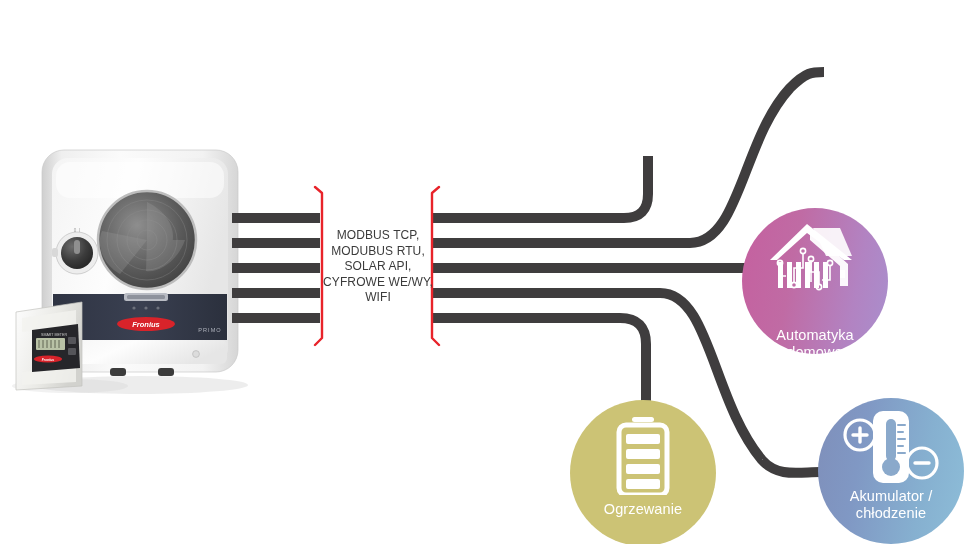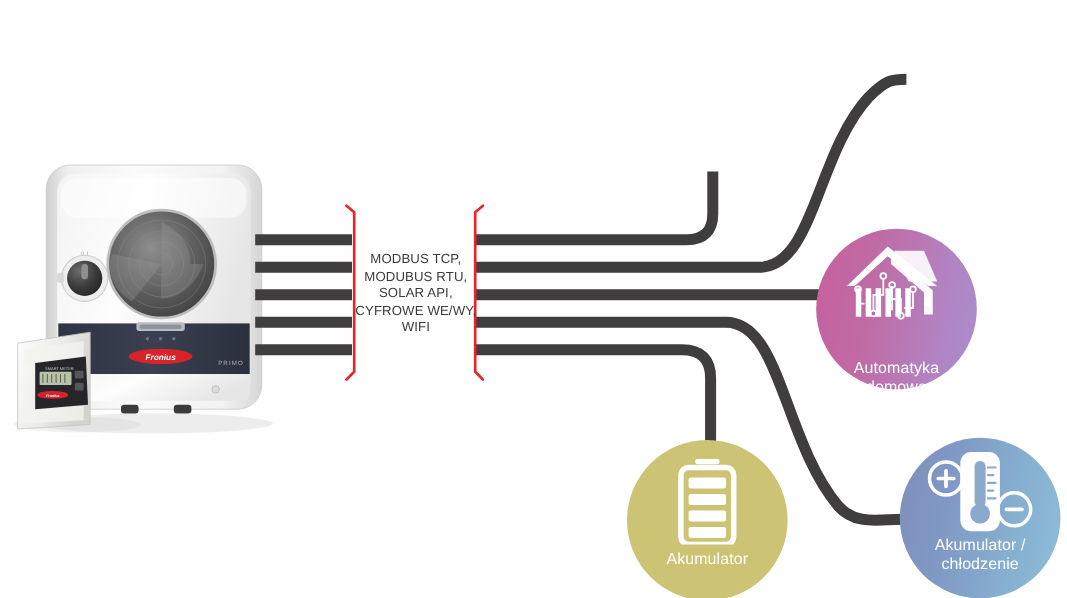--- a/index.html
+++ b/index.html
@@ -296,21 +296,21 @@
         <rect x="20" y="0" width="22" height="5" rx="2.5" fill="#ffffff"></rect>
         <rect x="7" y="8" width="48" height="70" rx="7" ry="7" fill="none" stroke="#ffffff" stroke-width="5"></rect>
         <g fill="#ffffff">
           <rect x="14" y="17" width="34" height="10" rx="2"></rect>
           <rect x="14" y="32" width="34" height="10" rx="2"></rect>
           <rect x="14" y="47" width="34" height="10" rx="2"></rect>
           <rect x="14" y="62" width="34" height="10" rx="2"></rect>
         </g>
       </svg>
     </div>
-    <div class="cap">Akumulator</div>
+    <div class="cap">Ogrzewanie</div>
   </div>
 
   <div class="node" id="node-heat">
     <div class="glyph">
       <svg width="96" height="74" viewBox="0 0 96 74">
 
         <rect x="30" y="0" width="36" height="72" rx="10" ry="10" fill="#ffffff"></rect>
 
         <g fill="#8aa9cb">
           <rect x="43" y="8" width="10" height="42" rx="5"></rect>

